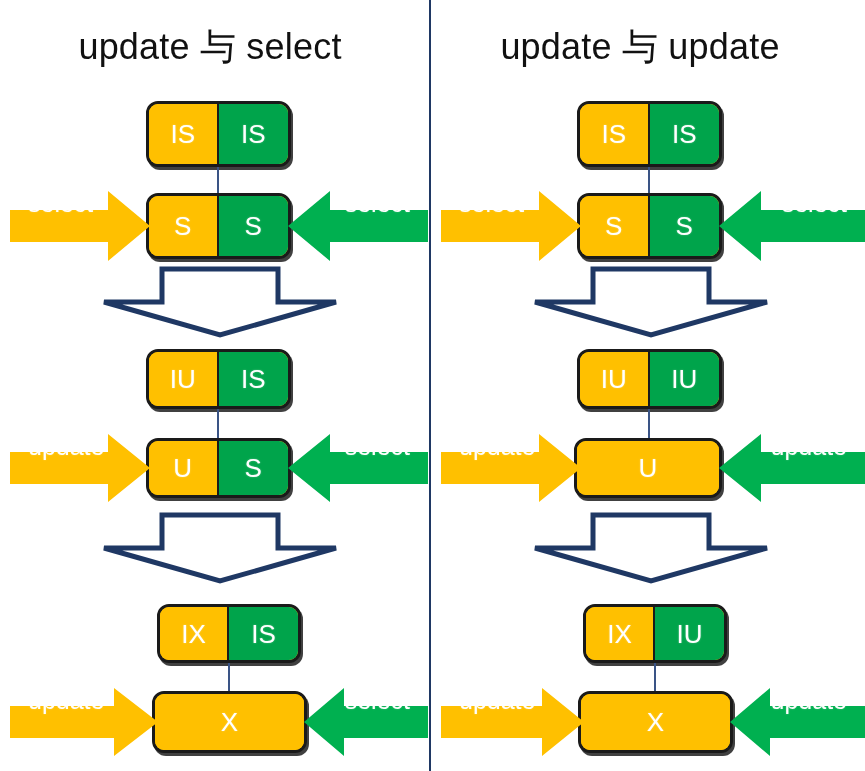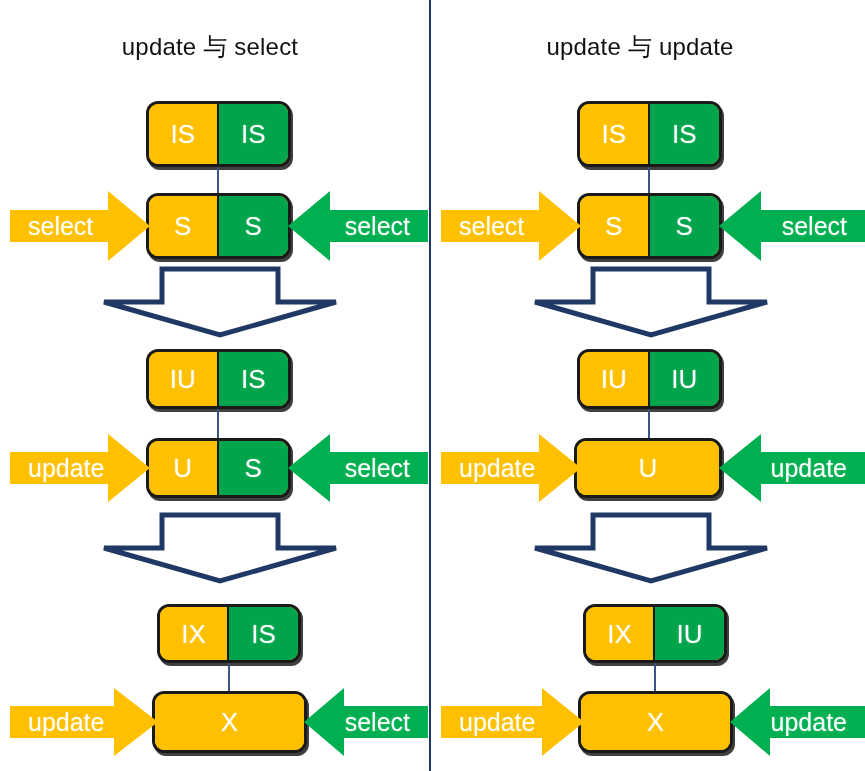--- a/index.html
+++ b/index.html
@@ -20,21 +20,21 @@
     position: absolute;
     top: 0; bottom: 0;
     width: 2px;
     background: #1F3864;
   }
 
   
   .panel-title {
     position: absolute;
     text-align: center;
-    font-size: 24px;
+    font-size: 36px;
     color: #111111;
     line-height: 30px;
     white-space: nowrap;
     letter-spacing: 0.2px;
   }
 
   
   .lockbox {
     position: absolute;
     display: flex;
@@ -64,21 +64,20 @@
   .connector {
     position: absolute;
     width: 2px;
     background: #3A5486;
   }
 
   
   .blockarrow {
     position: absolute;
     display: flex;
-    align-items: center;
     color: #ffffff;
     font-size: 25px;
     line-height: 1;
     white-space: nowrap;
   }
   .blockarrow .label {
     position: relative;
     z-index: 2;
     text-shadow: 0 0 2px rgba(255,255,255,0.3);
   }

